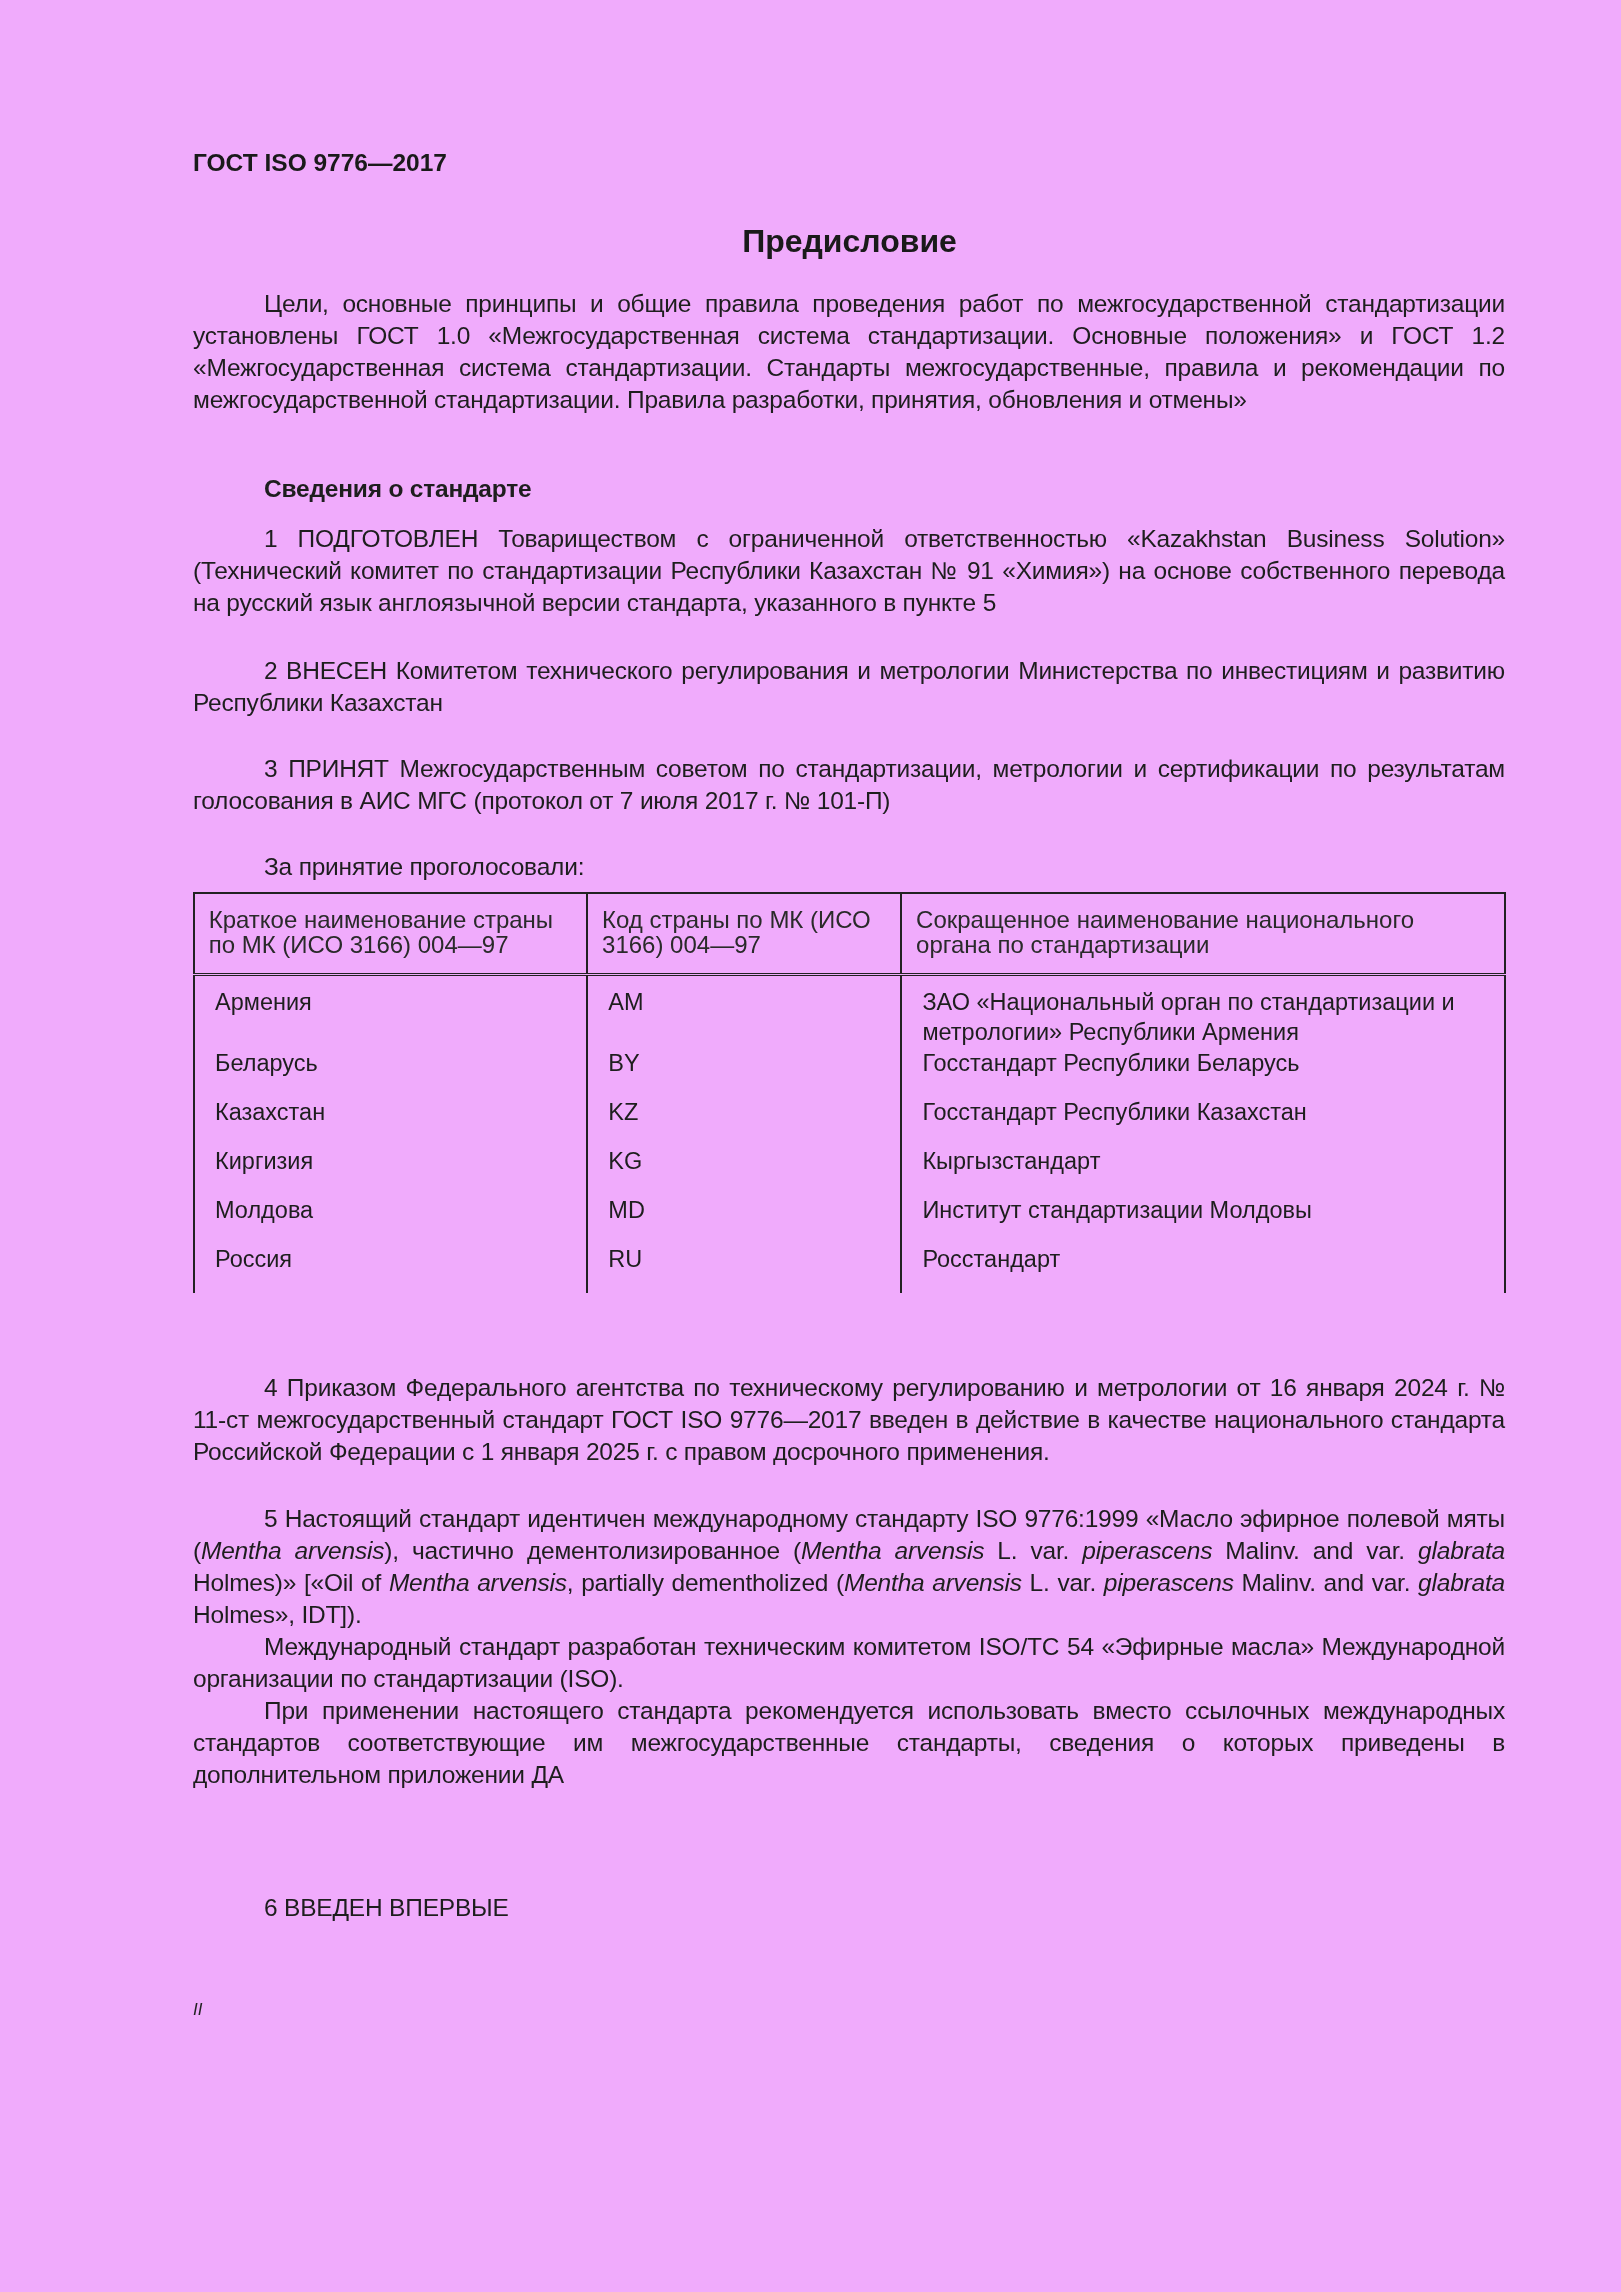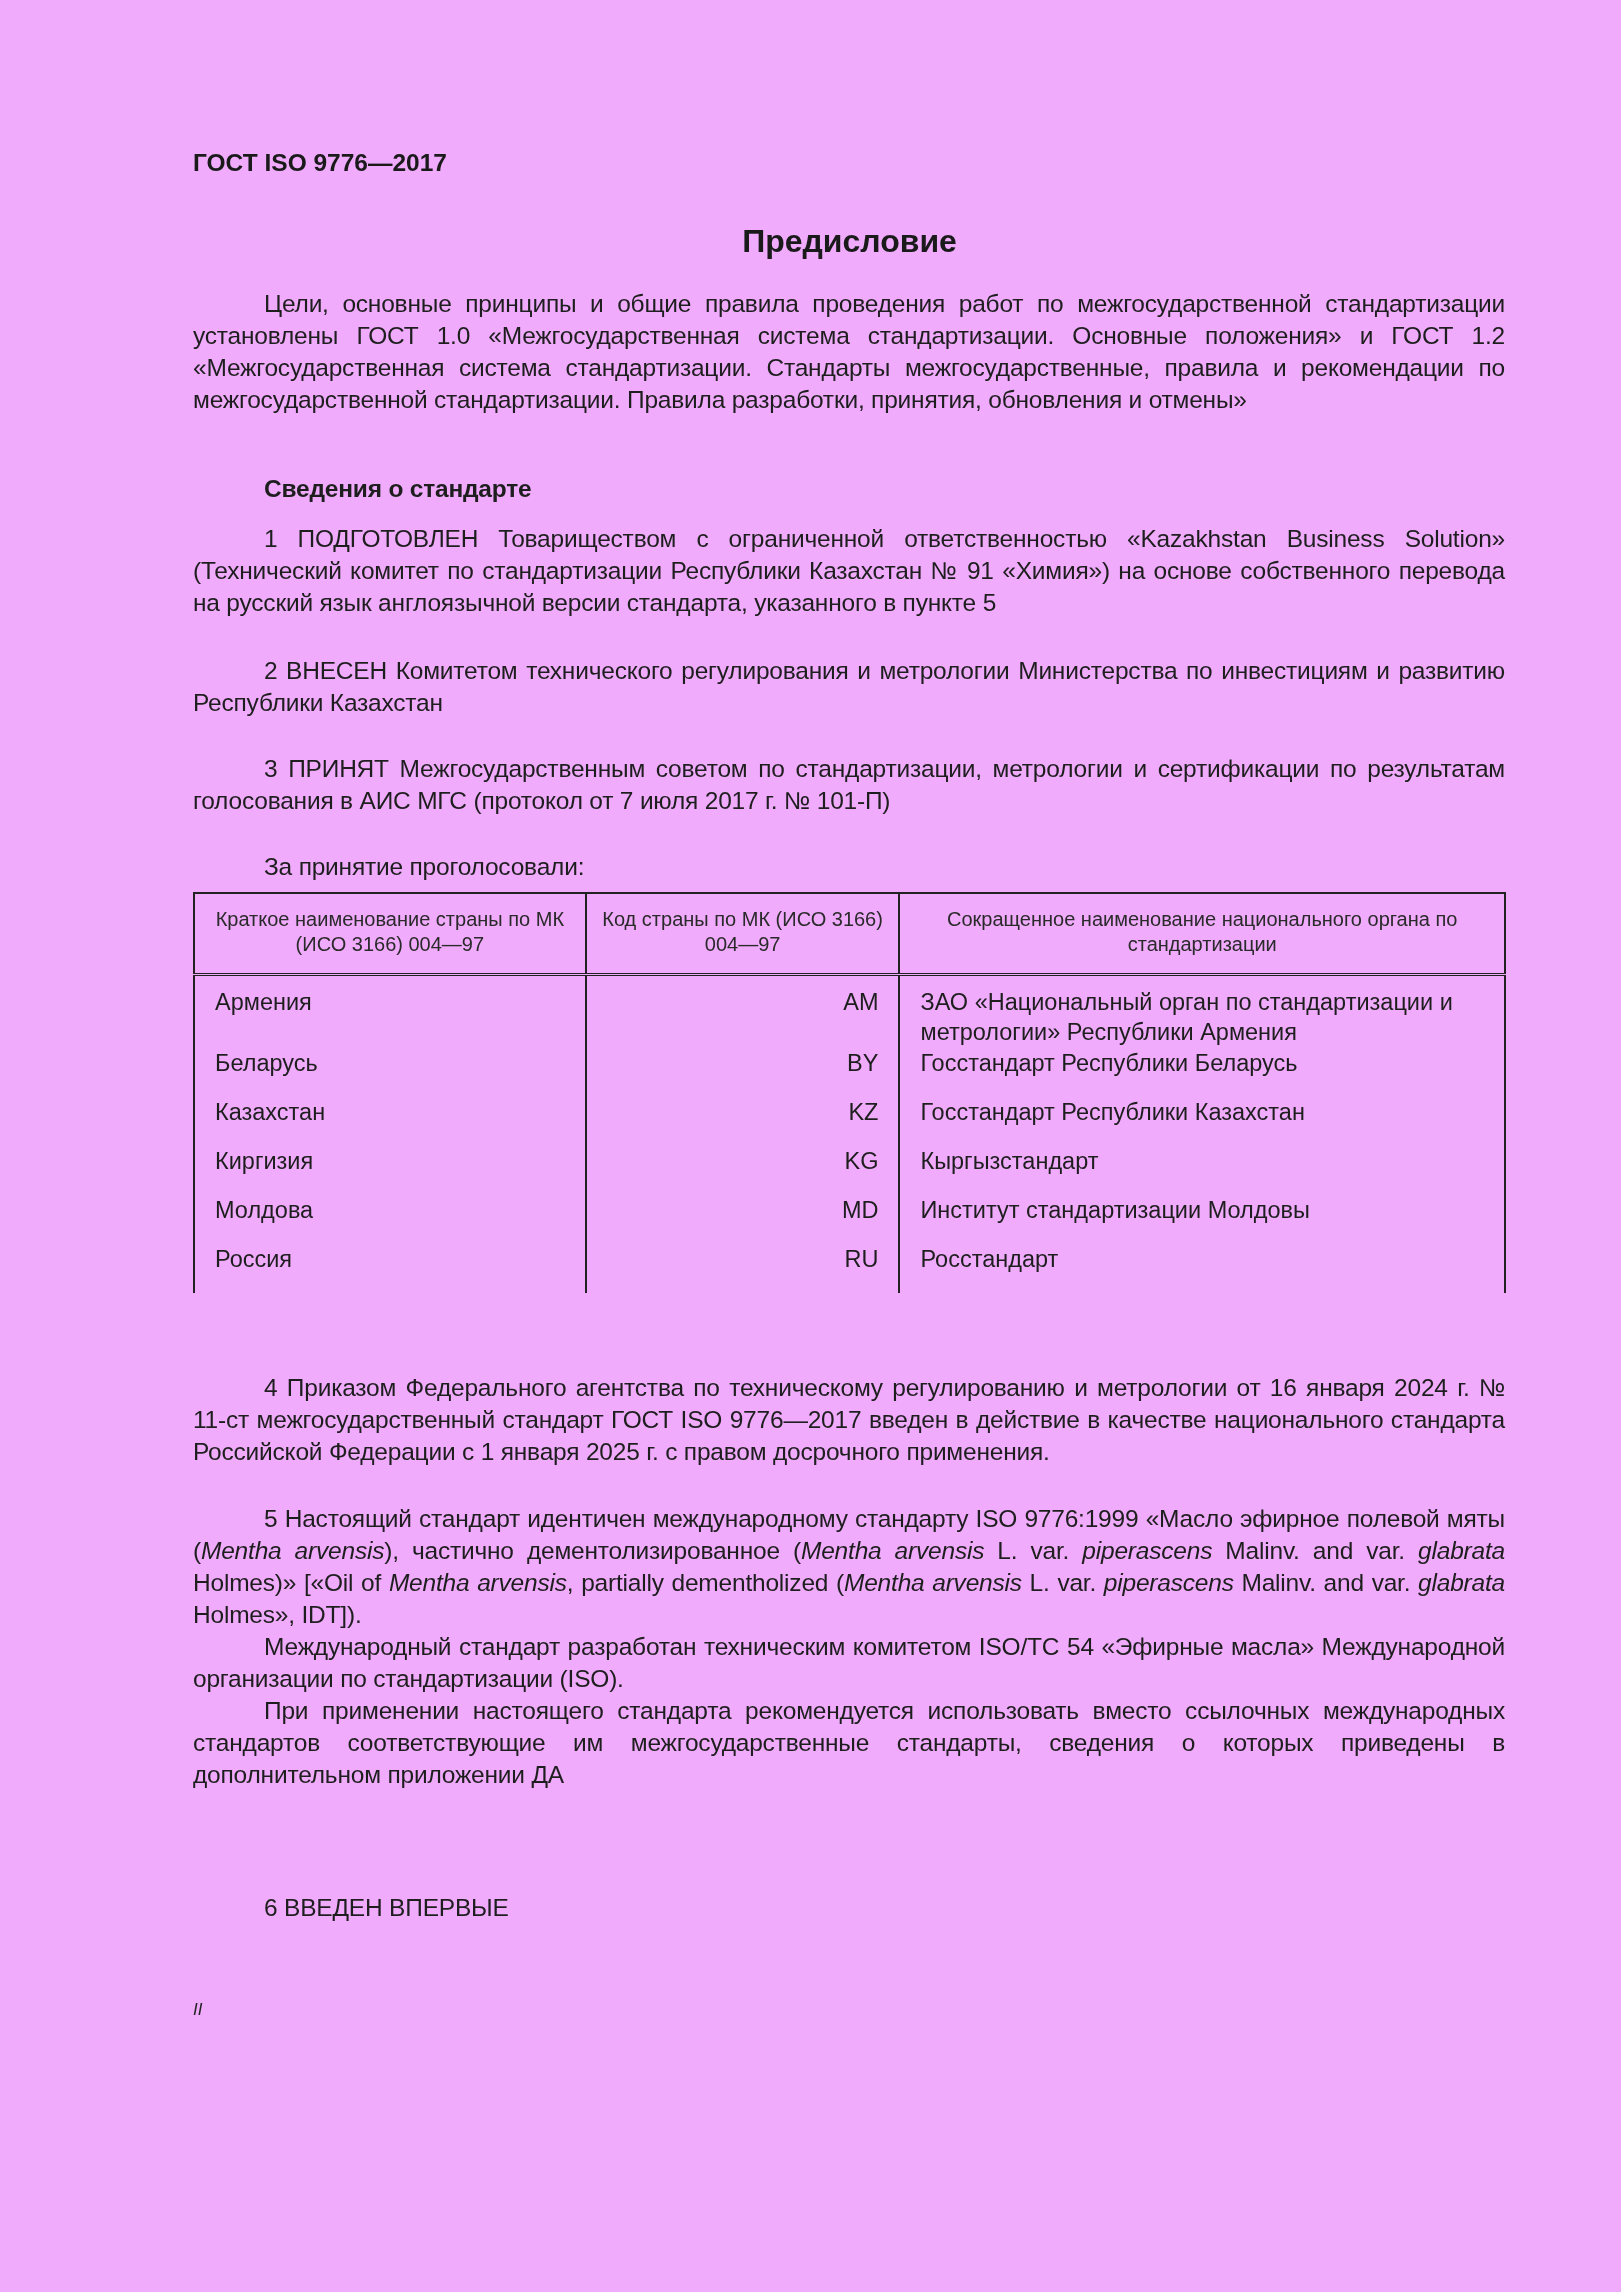--- a/index.html
+++ b/index.html
@@ -10,29 +10,29 @@
   .title { position: absolute; left: 0; width: 1699px; top: 223px; text-align: center; font-size: 32px; font-weight: bold; color: #1a1a1a; }
   .block { position: absolute; left: 193px; width: 1312px; font-size: 24.5px; line-height: 32px;
            text-align: justify; text-align-last: left; letter-spacing: -0.2px; }
   .indent { text-indent: 71px; }
   .para { margin: 0; }
   .subhead { font-weight: bold; }
   i { font-style: italic; }
 
   table.voters { position: absolute; left: 193px; top: 892px; width: 1313px; border-collapse: collapse;
                  font-size: 23.5px; color: #1e1e1e; }
-  table.voters th { font-weight: normal; font-size: 20px; line-height: 25.5px; color: #2a2a2a;
-                    text-align: center; vertical-align: middle; padding: 7.8px 13.7px 9.8px 13.7px; height: 61px;
+  table.voters th { font-weight: normal; font-size: 24px; line-height: 25.5px; color: #2a2a2a;
+                    text-align: left; vertical-align: middle; padding: 7.8px 13.7px 9.8px 13.7px; height: 61px;
                     border-left: 2px solid #222; border-right: 2px solid #222; border-top: 2.9px solid #222;
                     border-bottom: 3.9px double #222; }
   table.voters td { border-left: 2px solid #222; border-right: 2px solid #222; vertical-align: top;
                     padding: 0 20px; line-height: 30px; height: 49px; }
   table.voters tr.first td { padding-top: 11.8px; }
   table.voters tr.last td { border-bottom: 3.9px solid #222; height: 45px; }
-  table.voters td.code { text-align: right; }
+  table.voters td.code { text-align: left; }
   .col1 { width: 387px; } .col2 { width: 308px; } .col3 { width: 618px; }
   .page-num { position: absolute; left: 193px; top: 2000px; font-size: 17px; color: #222; font-style: italic; }
 </style>
 </head>
 <body>
 
 <div class="page">
 
   <div class="doc-code">ГОСТ ISO 9776—2017</div>
 

